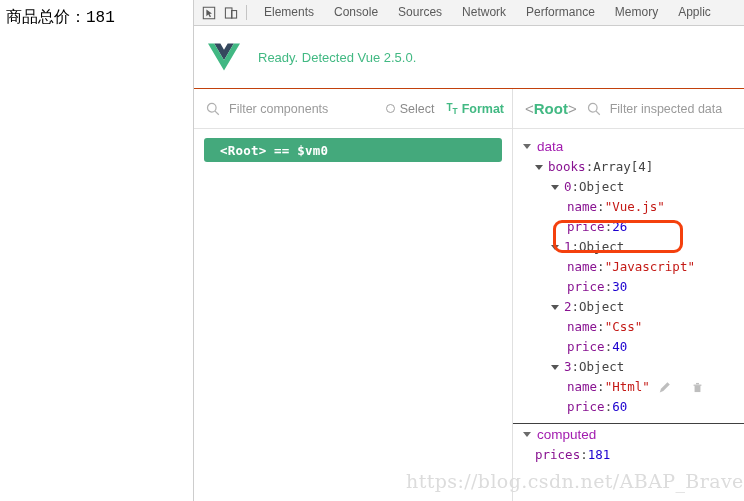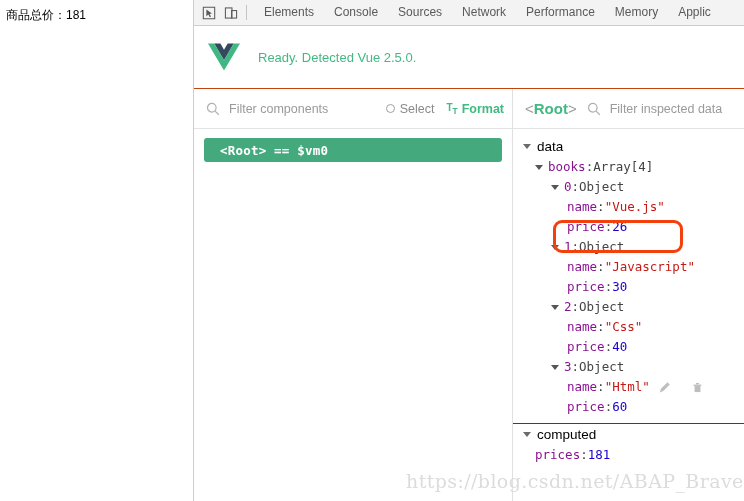--- a/index.html
+++ b/index.html
@@ -25,22 +25,22 @@
     width: 193px;
     height: 501px;
     background: #ffffff;
     position: relative;
     flex: none;
   }
   .page-total {
     position: absolute;
     left: 6px;
     top: 7px;
-    font-family: Liberation Sans, sans-serif;
-    font-size: 12px;
+    font-family: Liberation Mono, monospace;
+    font-size: 16px;
     color: #000000;
     letter-spacing: 0px;
     white-space: nowrap;
   }
 
   
   .devtools {
     width: 551px;
     height: 501px;
     flex: none;
@@ -233,21 +233,21 @@
     box-sizing: border-box;
     background: #fff;
     position: relative;
   }
   .section-head {
     display: flex;
     align-items: center;
     padding: 3px 0 3px 10px;
     font-family: "Liberation Sans", sans-serif;
     font-size: 13.5px;
-    color: #000000;
+    color: #a21caf;
   }
   .section-head.spaced { margin-top: 6px; border-top: 1px solid #404040; }
   .caret {
     width: 0; height: 0;
     border-left: 4.5px solid transparent;
     border-right: 4.5px solid transparent;
     border-top: 5.5px solid #6b6b6b;
     margin-right: 6px;
     flex: none;
   }

